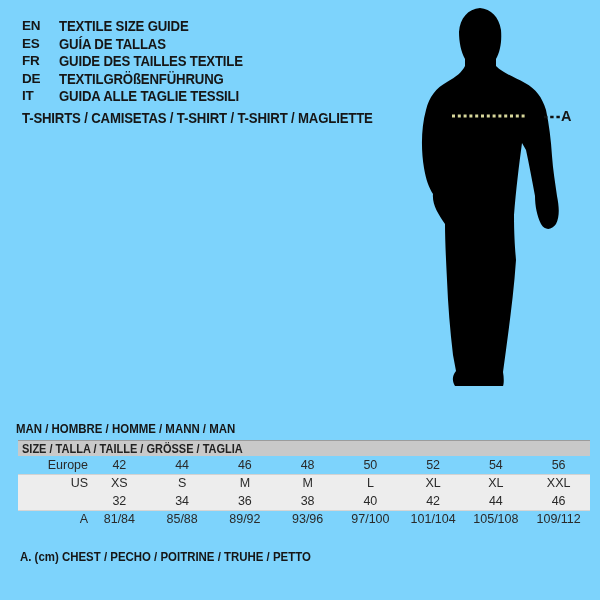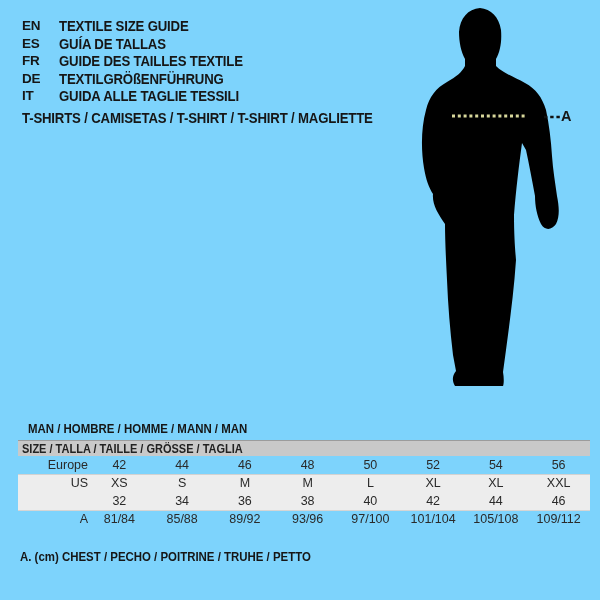--- a/index.html
+++ b/index.html
@@ -17,21 +17,21 @@
 
   
   .cat-block{position:absolute;left:22px;top:107px;}
   .cat-line{height:21.5px;display:flex;align-items:center;font-size:15px;font-weight:700;letter-spacing:-0.2px;justify-content:center;}
 
   
   .figure-svg{position:absolute;left:0;top:0;width:600px;height:600px;}
   .measure-label{position:absolute;left:561px;top:108px;font-size:14.5px;font-weight:700;}
 
   
-  .section-title{position:absolute;left:28px;top:421px;font-size:13px;font-weight:700;}
+  .section-title{position:absolute;left:16px;top:421px;font-size:13px;font-weight:700;}
 
   
   .size-table{position:absolute;left:18px;top:440px;width:572px;font-size:12.5px;}
   .table-header{
     height:15px;background:#c9c9c9;border-top:1px solid #9c9c9c;
     display:flex;align-items:center;padding-left:4px;font-weight:700;font-size:12.5px;color:#222;
   }
   .t-row{display:grid;grid-template-columns:70px repeat(8,1fr);height:17.5px;align-items:center;color:#2a2a2a;}
   .t-row.row-0{border-bottom:1px solid #d2d2d2;}
   .t-row.alt{background:#ededed;}

